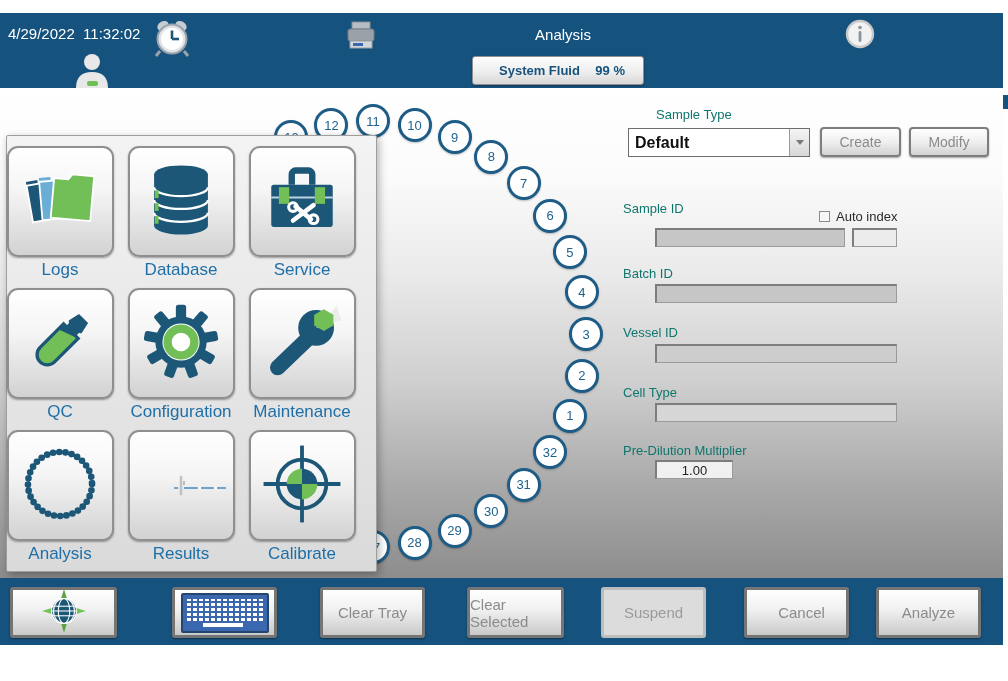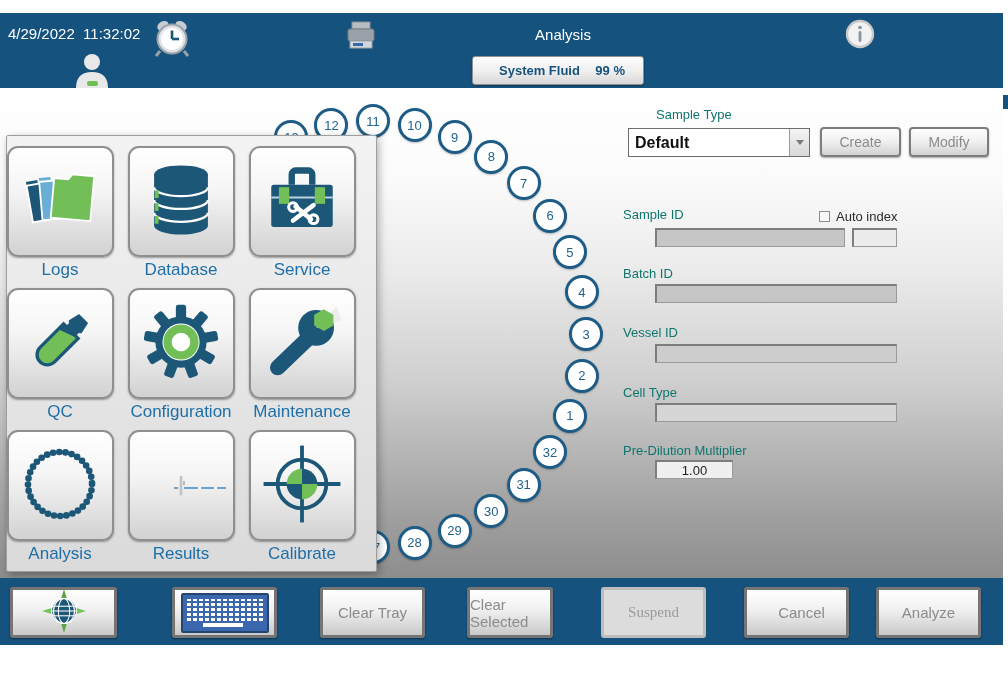--- a/index.html
+++ b/index.html
@@ -79,21 +79,21 @@
   #create-btn{left:820px;top:127px;width:81px;height:30px;}
   #modify-btn{left:909px;top:127px;width:80px;height:30px;}
 
   .checkbox{width:11px;height:11px;border:1px solid #8c8c8c;background:#f7f7f7;}
 
   
   .foot-btn{position:absolute;top:587px;height:51px;border:3px solid #757575;border-radius:3px;
     background:linear-gradient(180deg,#ffffff 0%,#f0f0f0 45%,#c9c9c9 100%);
     color:#8b8b8b;font-size:15px;display:flex;align-items:center;justify-content:center;cursor:pointer;
     box-shadow:0 1px 2px rgba(0,0,0,.4);}
-  .foot-btn.disabled{background:#dcdcdc;border-color:#bdbdbd;color:#9a9a9a;box-shadow:none;cursor:default;font-family:Liberation Serif, serif;}
+  .foot-btn.disabled{background:#dcdcdc;border-color:#bdbdbd;color:#9a9a9a;box-shadow:none;cursor:default;}
 </style>
 </head>
 <body>
 
 <div id="stage">
 
   <div id="main-area" class="abs"></div>
 
   <div class="abs" style="left:0;top:0;width:1008px;height:681px;">
       <div class="tray-pos" style="left: 552.786px; top: 398.512px;">1</div>
@@ -295,21 +295,21 @@
   <div class="abs fld-label" style="left:656px;top:107px;">Sample Type</div>
   <div id="dropdown" class="abs">
     <span class="ddtext">Default</span>
     <span class="ddbtn">
         <span class="ddarrow"></span>
       </span>
   </div>
   <div id="create-btn" class="abs sm-btn">Create</div>
   <div id="modify-btn" class="abs sm-btn">Modify</div>
 
-  <div class="abs fld-label" style="left:623px;top:207px;">Sample ID</div>
+  <div class="abs fld-label" style="left:623px;top:201px;">Sample ID</div>
   <div class="abs checkbox" style="left:819px;top:211px;"></div>
   <div class="abs" style="left:836px;top:209px;color:#2a2a2a;font-size:13px;">Auto index</div>
   <input class="abs fld-input" style="left: 655px; top: 228px; width: 190px; background: rgb(198, 198, 198);">
   <input class="abs fld-input" style="left: 852px; top: 228px; width: 45px; background: rgb(236, 236, 236);">
 
   <div class="abs fld-label" style="left:623px;top:266px;">Batch ID</div>
   <input class="abs fld-input" style="left: 655px; top: 284px; width: 242px; background: rgb(198, 198, 198);">
 
   <div class="abs fld-label" style="left:623px;top:325px;">Vessel ID</div>
   <input class="abs fld-input" style="left: 655px; top: 344px; width: 242px; background: rgb(205, 205, 205);">
@@ -385,18 +385,18 @@
       </svg>
     </span>
   </div>
   <div class="foot-btn" style="left:172px;width:105px;">
     <span class="kbd-icon">
       <span class="keys"></span>
         <span class="space"></span>
     </span>
   </div>
   <div class="foot-btn" style="left:320px;width:105px;">Clear Tray</div>
-  <div class="foot-btn" style="left:467px;width:86px;">Clear Selected</div>
+  <div class="foot-btn" style="left:467px;width:97px;">Clear Selected</div>
   <div class="foot-btn disabled" style="left:601px;width:105px;">Suspend</div>
   <div class="foot-btn" style="left:744px;width:105px;padding-left:10px;">Cancel</div>
   <div class="foot-btn" style="left:876px;width:105px;">Analyze</div>
 
 </div>
 
 </body></html>

